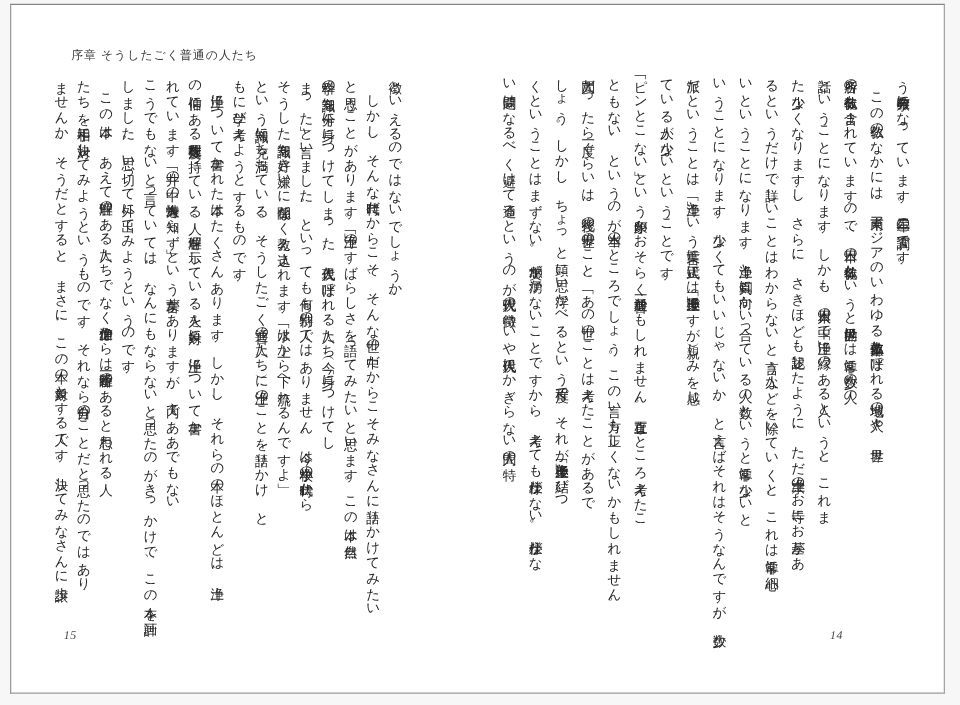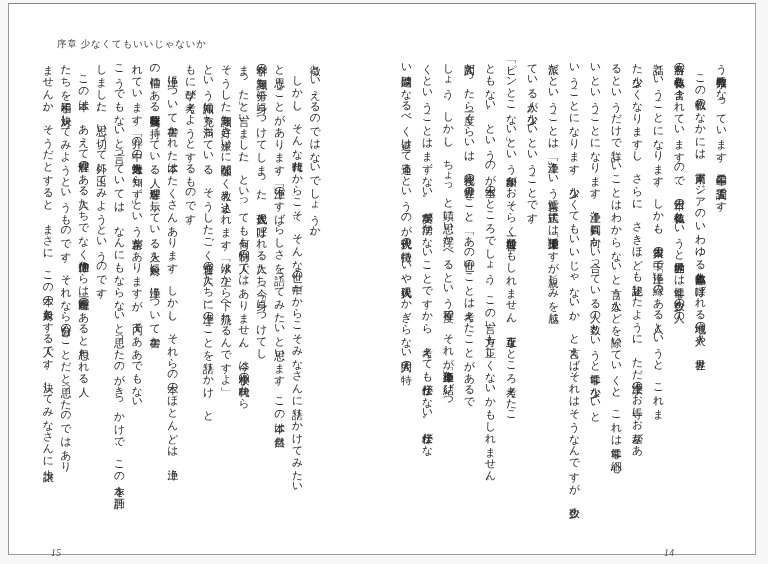--- a/index.html
+++ b/index.html
@@ -47,21 +47,20 @@
     font-size: 9.5px;
     letter-spacing: 0.8px;
     color: #3a3a3a;
   }
   .page-number {
     position: absolute;
     font-size: 9.5px;
     font-style: italic;
     letter-spacing: 0.5px;
     color: #4a4a4a;
-    margin-top: 44px;
   }
   .pn-left  { left: 51px;  top: 504px; }
   .pn-right { left: 664px; top: 504px; }
 </style>
 </head>
 <body>
 
 <div class="scan-frame"></div>
 
 <div class="page-region">
@@ -80,21 +79,21 @@
       <div class="col">ともない、というのが本当のところでしょう。この言い方も正しくないかもしれません。</div>
       <div class="col">人間だったら一度ぐらいは、死後の世界のこと、「あの世」のことは考えたことがあるで</div>
       <div class="col">しょう。しかし、ちょっと頭に思い浮かべるという程度で、それが「極楽浄土」と結びつ</div>
       <div class="col">くということはまずない。実感が湧かないことですから、考えても仕様がない。仕様がな</div>
       <div class="col">い問題はなるべく避けて通るというのが現代人の特徴、いや現代人にかぎらない人間の特</div>
     </div>
   <div class="page-number pn-right">14</div>
 </div>
 
 <div class="page-region">
-  <div class="running-head">序章 少なくてもいいじゃないか</div>
+  <div class="running-head">序章 そうしたごく普通の人たち</div>
   <div class="columns page15-cols">
       <div class="col">徴といえるのではないでしょうか。</div>
       <div class="col">　しかし、そんな時代だからこそ、そんな世の中だからこそみなさんに語りかけてみたい</div>
       <div class="col">と思うことがあります。「浄土」のすばらしさを語ってみたいと思います。この本は自然</div>
       <div class="col">科学の知識を十分に身につけてしまった、現代人と呼ばれる人たち（今、「身につけてし</div>
       <div class="col">まった」と言いました。といっても何も特別の人ではありません。今は小学校の時代から</div>
       <div class="col">そうした知識を好き嫌いに関係なく教え込まれます。「水は上から下へ流れるんですよ」</div>
       <div class="col">という知識に充ち満ちている、そうしたごく普通の人たち）に浄土のことを語りかけ、と</div>
       <div class="col">もに学び考えようとするものです。</div>
       <div class="col">　浄土について書かれた本はたくさんあります。しかし、それらの本のほとんどは、浄土</div>

